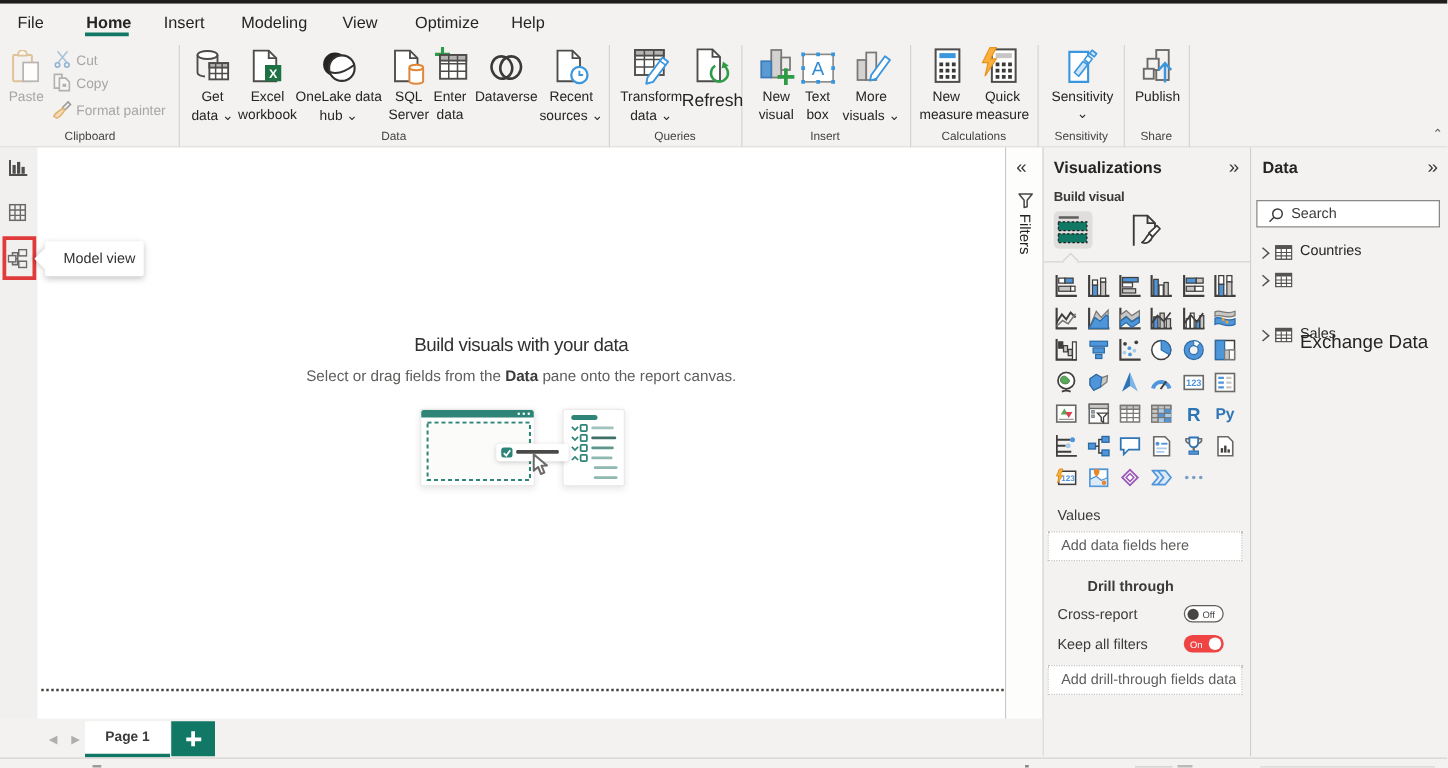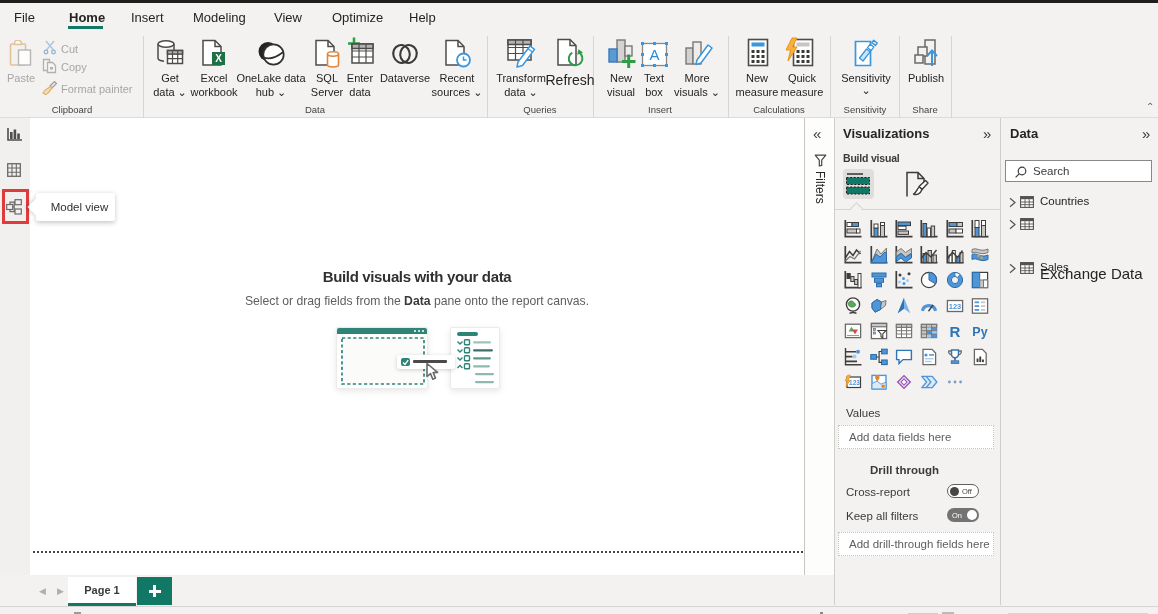--- a/index.html
+++ b/index.html
@@ -233,21 +233,21 @@
     <rect x="2" y="17" width="8" height="8" fill="#f3f2f1" stroke="#6a6967" stroke-width="1.5"></rect>
     <path d="M19 28 v-14 M14 18 l5 -5.5 5 5.5" fill="none" stroke="#3a96dd" stroke-width="2"></path>
   </svg>
   <div class="abs ctr" style="left:886px;top:42px;width:80px;font-size:11px;">Publish</div>
 </div>
 
 <div class="abs" id="leftnav" style="left:0;top:118px;width:30px;height:457px;background:#f1f0ef;"></div>
 
 <div class="abs" id="canvas" style="left:30px;top:118px;width:774px;height:457px;background:#ffffff;">
   <div class="abs" style="left:3px;top:433px;width:770px;border-top:2px dotted #454442;"></div>
-  <div class="abs ctr" style="left:87px;top:150px;width:600px;font-size:15px;letter-spacing:-0.35px;font-weight:bold;color:#323130;">Build visuals with your data</div>
+  <div class="abs ctr" style="left:87px;top:150px;width:600px;font-size:15px;letter-spacing:-0.35px;font-weight:normal;color:#323130;">Build visuals with your data</div>
   <div class="abs ctr" style="left:87px;top:176px;width:600px;font-size:12.2px;color:#605e5c;">Select or drag fields from the <b style="color:#3b3a39;">Data</b> pane onto the report canvas.</div>
   <div class="abs" style="left:306px;top:209px;width:92px;height:62px;background:#fff;border:1px solid #edebe9;border-radius:2px;box-shadow:0 2px 6px rgba(0,0,0,.10);">
     <div class="abs" style="left:0;top:0;width:90px;height:6px;background:#2e8577;border-radius:2px 2px 0 0;"></div>
     <div class="abs" style="left:77px;top:2px;width:2px;height:2px;border-radius:50%;background:#fff;"></div>
     <div class="abs" style="left:81px;top:2px;width:2px;height:2px;border-radius:50%;background:#fff;"></div>
     <div class="abs" style="left:85px;top:2px;width:2px;height:2px;border-radius:50%;background:#fff;"></div>
     <svg class="abs" style="left:4px;top:9px;" width="84" height="48" viewBox="0 0 84 48">
         <rect x="1" y="1" width="82" height="46" fill="#fbfbfa" stroke="#2e8577" stroke-width="1.7" stroke-dasharray="3.2 2.4"></rect>
       </svg>
   </div>
@@ -554,26 +554,26 @@
   <div class="abs" style="left:11px;top:289px;font-size:11.5px;color:#3b3a39;">Values</div>
   <div class="abs" style="left:3px;top:307px;width:156px;height:24px;background:#fff;border:1px dotted #c8c6c4;"></div>
   <div class="abs" style="left:14px;top:313px;font-size:11.5px;color:#605e5c;">Add data fields here</div>
   <div class="abs" style="left:11px;top:346px;font-size:11.5px;font-weight:bold;color:#3b3a39;padding-left:24px;">Drill through</div>
   <div class="abs" style="left:11px;top:368px;font-size:11.5px;color:#3b3a39;">Cross-report</div>
   <div class="abs" style="left:112px;top:366px;width:32px;height:14px;border:1px solid #605e5c;border-radius:8px;background:#fff;">
     <div class="abs" style="left:2px;top:1.5px;width:9px;height:9px;border-radius:50%;background:#484644;"></div>
     <div class="abs" style="left:14px;top:2px;font-size:7.5px;color:#484644;">Off</div>
   </div>
   <div class="abs" style="left:11px;top:392px;font-size:11.5px;color:#3b3a39;">Keep all filters</div>
-  <div class="abs" style="left:112px;top:390px;width:32px;height:14px;border-radius:8px;background:#737373;">
+  <div class="abs" style="left:112px;top:390px;width:32px;height:14px;border-radius:8px;background:#ef4444;">
     <div class="abs" style="left:5px;top:2.5px;font-size:7.5px;color:#fff;">On</div>
     <div class="abs" style="left:20px;top:2px;width:10px;height:10px;border-radius:50%;background:#fff;"></div>
   </div>
   <div class="abs" style="left:3px;top:414px;width:156px;height:24px;background:#fff;border:1px dotted #c8c6c4;"></div>
-  <div class="abs" style="left:14px;top:420px;font-size:11.5px;color:#605e5c;">Add drill-through fields here</div>
+  <div class="abs" style="left:14px;top:420px;font-size:11.5px;color:#605e5c;">Add drill-through fields data</div>
 </div>
 <div class="abs" style="left:1000px;top:118px;width:1px;height:487px;background:#cfcecd;"></div>
 
 <div class="abs" id="datapanel" style="left:1001px;top:118px;width:157px;height:487px;background:#f3f2f1;">
   <div class="abs" style="left:9px;top:8px;font-size:13px;font-weight:bold;color:#252423;">Data</div>
   <div class="abs" style="left:141px;top:7px;font-size:15px;color:#3b3a39;">»</div>
   <div class="abs" style="left:4px;top:42px;width:147px;height:22px;background:#fff;border:1px solid #8a8886;">
     <svg class="abs" style="left:8px;top:5px;" width="13" height="13" viewBox="0 0 13 13">
         <circle cx="8" cy="5" r="3.8" fill="none" stroke="#3b3a39" stroke-width="1.2"></circle>
         <path d="M5.2 7.8 L1.6 11.4" stroke="#3b3a39" stroke-width="1.2"></path>

